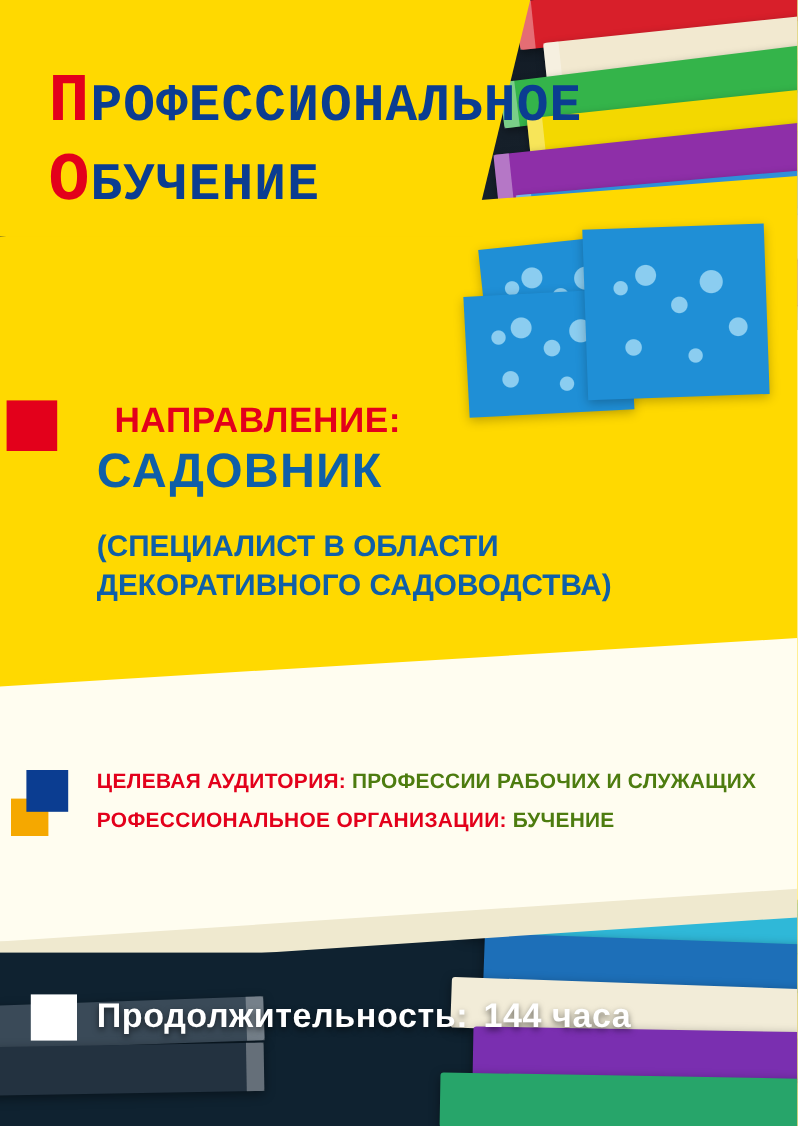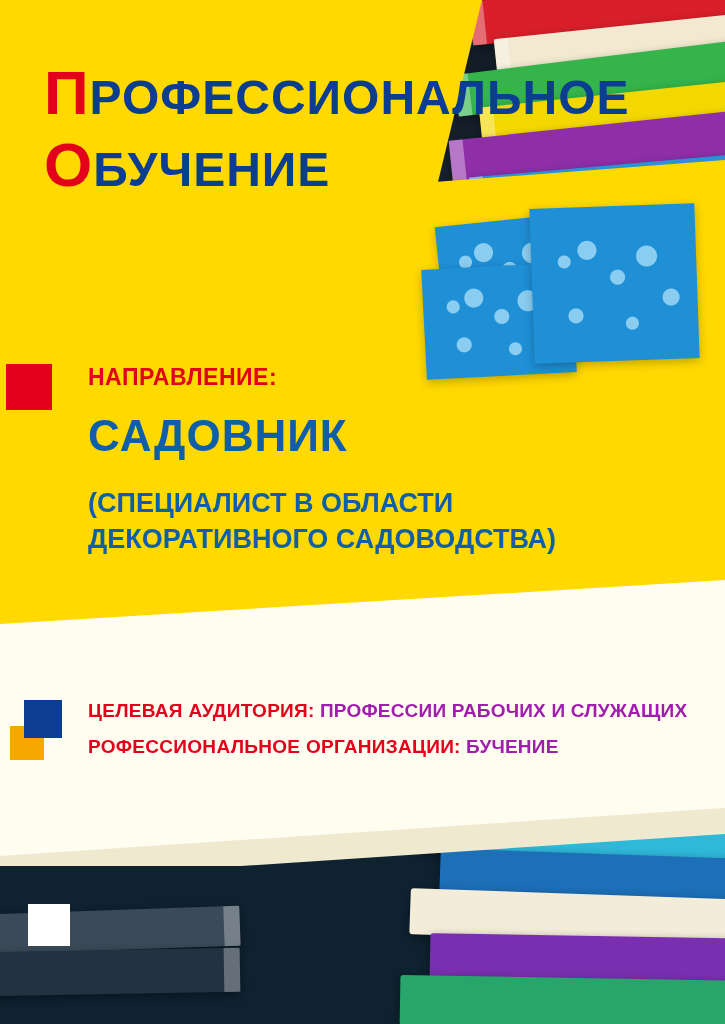--- a/index.html
+++ b/index.html
@@ -73,20 +73,21 @@
     left: 44px; top: 62px;
     z-index: 9;
     width: 640px;
   }
   .title-line1, .title-line2 {
     color: #0b3d91;
     font-weight: bold;
     letter-spacing: 1px;
     line-height: 1;
     white-space: nowrap;
+    font-family: Liberation Mono, monospace;
   }
   .title-line1 { font-size: 48px; }
   .title-line2 { font-size: 48px; margin-top: 10px; }
   .cap {
     color: #e3001b;
     font-size: 62px;
     font-weight: bold;
   }
 
   
@@ -163,29 +164,30 @@
   
   .direction {
     position: absolute;
     left: 88px; top: 364px;
     width: 600px;
     z-index: 13;
   }
   .direction-label {
     color: #e3001b;
     font-weight: bold;
-    font-size: 23px;
+    font-size: 32px;
     letter-spacing: .5px;
+    margin-left: 16px;
   }
   .direction-main {
     color: #0f5fa8;
     font-weight: bold;
     font-size: 44px;
     letter-spacing: 1px;
-    margin-top: 20px;
+    margin-top: 3px;
   }
   .direction-sub {
     color: #0f5fa8;
     font-weight: bold;
     font-size: 27px;
     line-height: 1.35;
     margin-top: 24px;
   }
 
   
@@ -211,21 +213,21 @@
     width: 600px;
     z-index: 14;
   }
   .aud-line { font-size: 19px; line-height: 1.35; }
   .aud-key {
     color: #e3001b;
     font-weight: bold;
     letter-spacing: .3px;
   }
   .aud-val {
-    color: #a21caf;
+    color: #4d7c0f;
     font-weight: bold;
     letter-spacing: .2px;
   }
   .aud-line.second { margin-top: 10px; }
 
   
   .photo-bottom {
     position: absolute;
     left: 0; top: 818px;
     width: 725px; height: 206px;
@@ -329,14 +331,17 @@
       <span class="aud-val">ПРОФЕССИИ РАБОЧИХ И СЛУЖАЩИХ</span>
     </div>
     <div class="aud-line second">
       <span class="aud-key">РОФЕССИОНАЛЬНОЕ ОРГАНИЗАЦИИ:</span>
       <span class="aud-val">БУЧЕНИЕ</span>
     </div>
   </div>
 
   <div class="sq sq-white"></div>
 
+  <div class="duration">
+    <span>Продолжительность:</span><span class="hours">144 часа</span>
+  </div>
 
 </div>
 
 </body></html>

